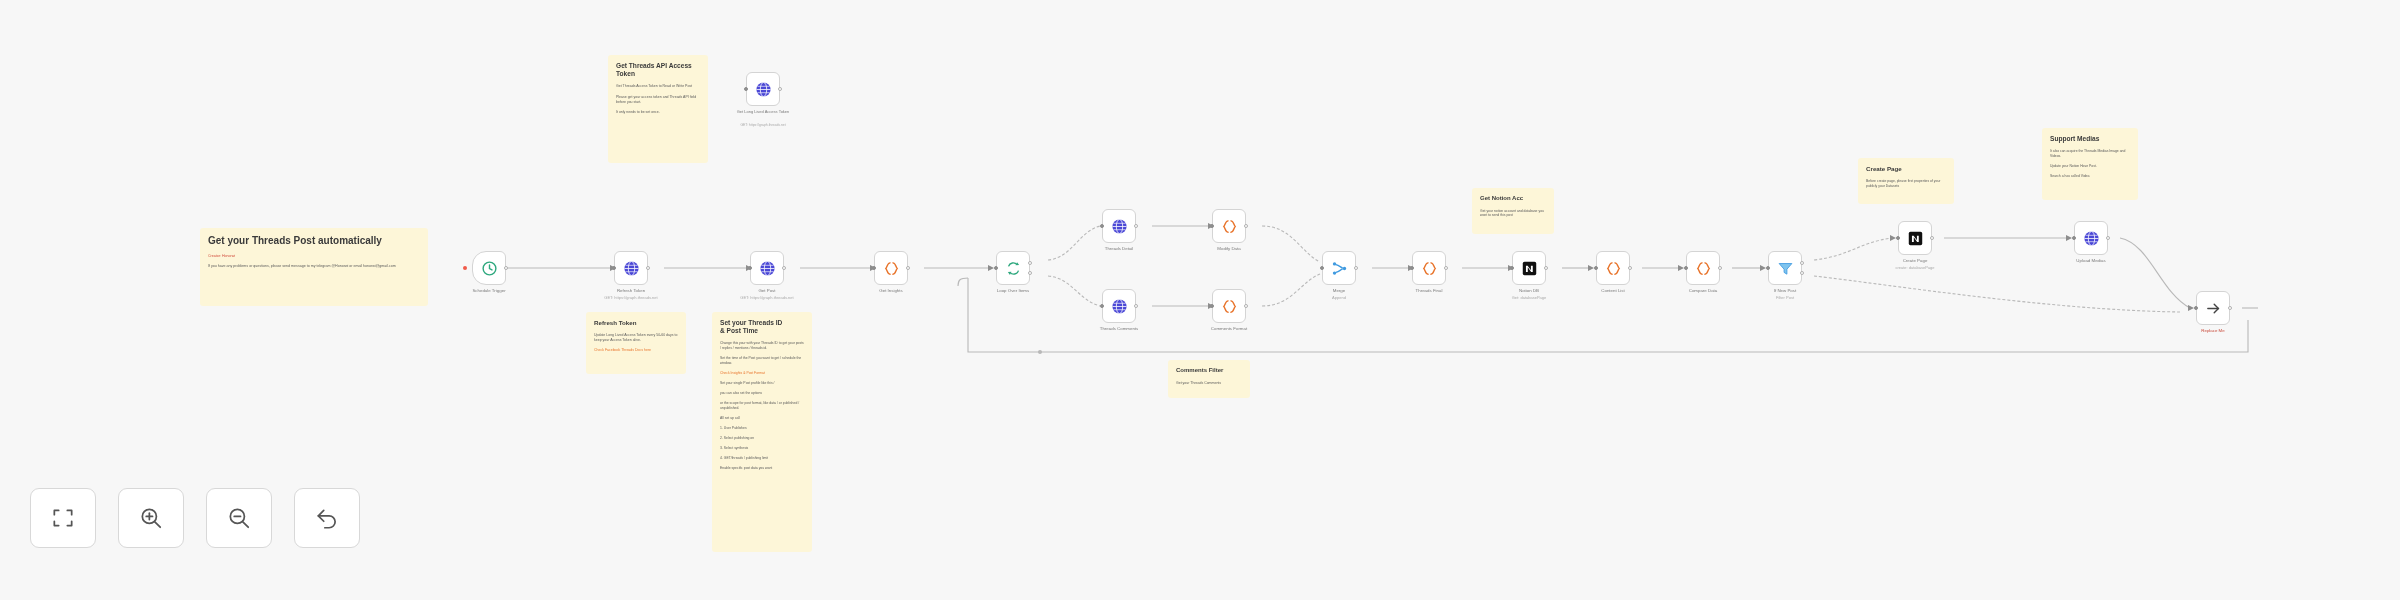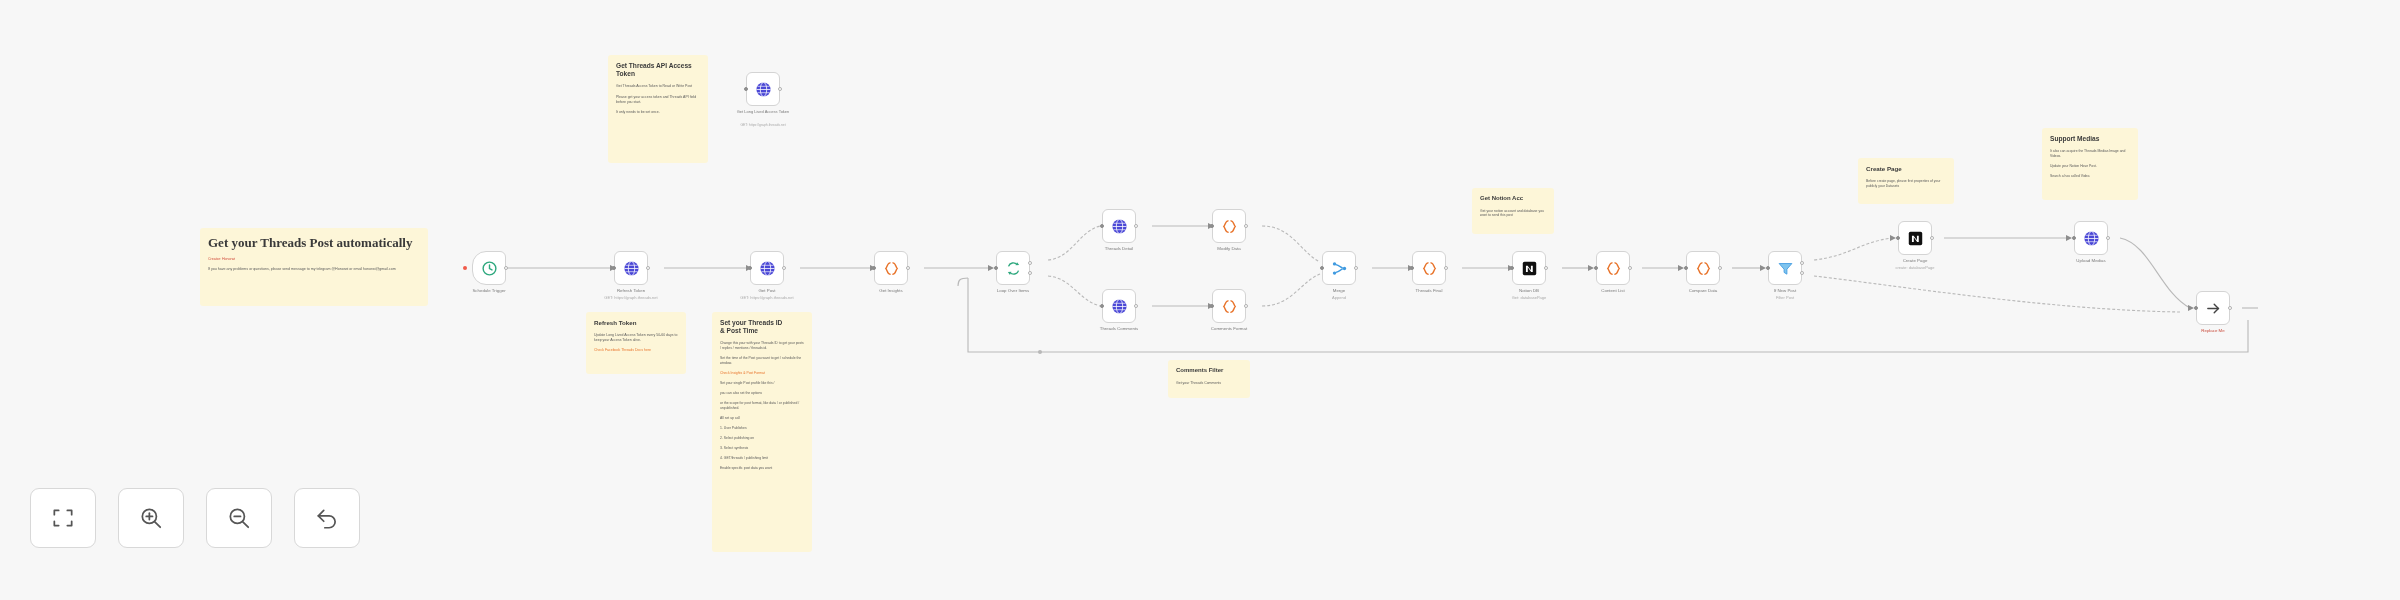--- a/index.html
+++ b/index.html
@@ -180,21 +180,21 @@
 
   <div class="sticky" style="left:608px; top:55px; width:100px; height:108px;">
     <div class="st-title" style="font-size:6.6px;">Get Threads API
 Access Token</div>
     <div class="st-p" style="font-size:3.5px;">Get Threads Access Token to Read or Write Post</div>
     <div class="st-p" style="font-size:3.5px;">Please get your access token and Threads API field before you start.</div>
     <div class="st-p" style="font-size:3.5px;">It only needs to be set once.</div>
   </div>
 
   <div class="sticky" style="left:200px; top:228px; width:228px; height:78px;">
-    <div class="st-title" style="font-size:13px;font-family:Liberation Serif, serif;">Get your Threads Post automatically</div>
+    <div class="st-title" style="font-size:10px;">Get your Threads Post automatically</div>
     <div class="st-p red" style="font-size:3.6px;">Creator: Honorwi</div>
     <div class="st-p" style="font-size:3.6px;">If you have any problems or questions, please send message to my telegram @Honorwi or email honorwi@gmail.com</div>
   </div>
 
   <div class="sticky" style="left:586px; top:312px; width:100px; height:62px;">
     <div class="st-title" style="font-size:6.2px;">Refresh Token</div>
     <div class="st-p" style="font-size:3.5px;">Update Long Lived Access Token every 50-60 days to keep your Access Token alive.</div>
     <div class="st-p accent" style="font-size:3.5px;">Check Facebook Threads Docs here</div>
   </div>
 

